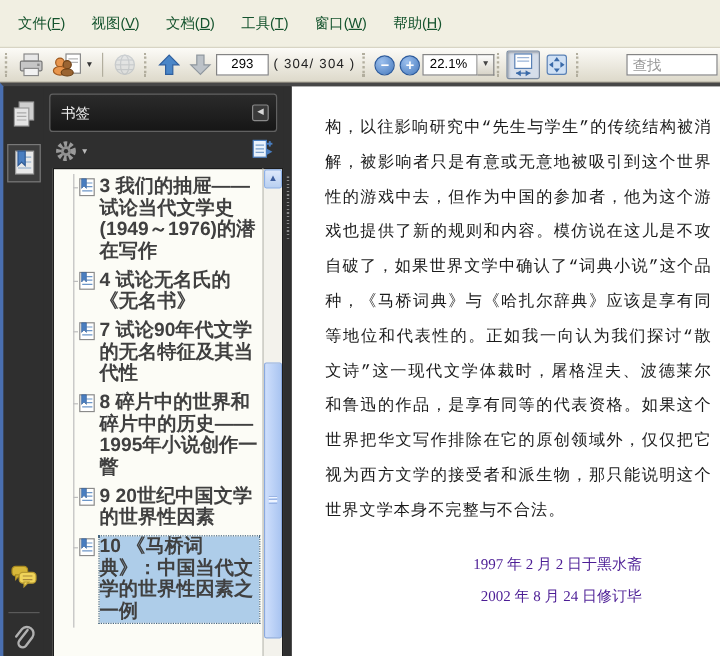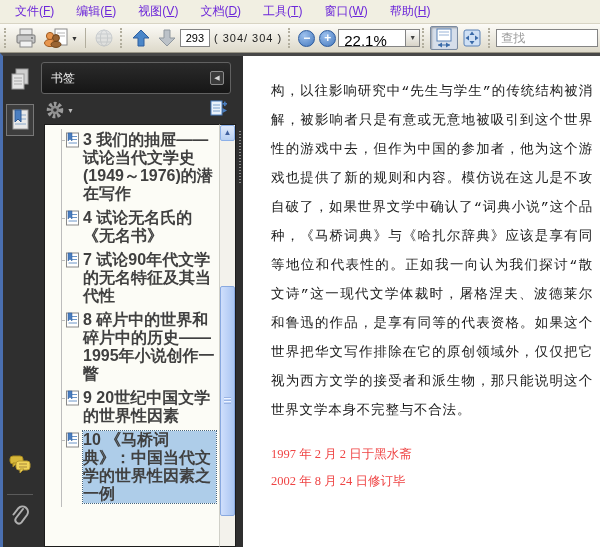--- a/index.html
+++ b/index.html
@@ -1,50 +1,50 @@
 <!DOCTYPE html>
 <html><head>
 <meta charset="utf-8">
 <style>
   * { margin:0; padding:0; box-sizing:border-box; }
   html,body { width:600px; height:547px; overflow:hidden;
     font-family:"Liberation Sans", sans-serif; background:#ece9d8; }
 
   
-  .menubar { height:24px; background:#f1efe2; display:flex; align-items:center;
-    padding-left:4px; border-bottom:1px solid #d8d4c4; font-size:12px; color:#6d28d9; }
+  .menubar { height:40px; background:#f1efe2; display:flex; align-items:center;
+    padding-left:4px; border-bottom:1px solid #d8d4c4; font-size:12px; color:#14532d; }
   .menu-item { padding:3px 11px; cursor:default; }
   .menu-item u { text-decoration:underline; }
 
   
   .toolbar { height:29px; background:linear-gradient(#fcfbf7,#ddd9ca);
     border-bottom:1px solid #9a9687; display:flex; align-items:center; padding:0 0 0 2px; }
   .grip { width:4px; height:20px; border-left:2px dotted #b2ae9e; margin:0 4px 0 2px; }
   .sep  { width:1px; height:20px; background:#b2ae9e; margin:0 4px; }
   .tb-btn { height:24px; display:flex; align-items:center; justify-content:center;
     padding:0 2px; border:1px solid transparent; border-radius:2px; }
   .tb-btn.disabled { opacity:.55; }
   .tb-btn.pressed { background:#d6deea; border:1px solid #7a8aa0;
     box-shadow:inset 1px 1px 2px rgba(0,0,0,.3); }
   .caret { font-size:7px; color:#333; margin-left:2px; }
-  .page-input { width:30px; height:18px; border:1px solid #848484; background:#fff;
+  .page-input { width:44px; height:18px; border:1px solid #848484; background:#fff;
     font-size:11px; text-align:center; font-family:"Liberation Sans",sans-serif; }
   .page-count { font-size:11px; color:#222; margin:0 4px; white-space:nowrap; letter-spacing:1px; }
   .round-btn { width:17px; height:17px; border-radius:50%;
     background:radial-gradient(circle at 35% 30%, #9cc0ee, #4679bd);
     border:1px solid #2c5a9c; color:#fff; font-size:12px; font-weight:bold;
     line-height:14px; text-align:center; margin:0 2px; }
-  .zoom-box { width:68px; height:18px; border:1px solid #848484; background:#fff;
-    font-size:15px; padding:2px 0 0 5px; }
+  .zoom-box { width:46px; height:18px; border:1px solid #848484; background:#fff;
+    font-size:11px; padding:2px 0 0 5px; }
   .zoom-caret { width:14px; height:18px; border:1px solid #848484; border-left:none;
     background:linear-gradient(#fdfdfd,#d8d4c8); font-size:7px; color:#444;
     text-align:center; line-height:16px; }
   .find-input { flex:1; min-width:42px; height:18px; border:1px solid #848484;
     background:#fff; font-size:12px; padding:1px 4px; margin-right:2px;
-    font-family:"Liberation Sans",sans-serif; }
+    font-family:"Liberation Sans",sans-serif;margin-left:34px; }
   .find-input::placeholder { color:#9a9a9a; }
 
   
   .main { display:flex; height:494px; border-top:3px solid #474747;
     border-left:3px solid #4a6fb0; background:#2f2f2f; }
 
   
   .rail { width:33px; background:#2f2f2f; display:flex; flex-direction:column;
     align-items:center; padding-top:8px; }
   .rail-btn { width:28px; height:32px; display:flex; align-items:center;
@@ -95,30 +95,29 @@
   
   .splitter { width:7px; background:#2f2f2f; position:relative; }
   .splitter::after { content:""; position:absolute; left:3px; top:75px; width:2px;
     height:52px; background:repeating-linear-gradient(#8a8a8a 0 1px, transparent 1px 3px); }
 
   
   .docarea { flex:1; background:#fff; overflow:hidden; }
   .doc-text { margin:21px 10px 0 28px; width:322px; font-family:Liberation Mono, monospace;
     font-size:13.5px; line-height:29px; letter-spacing:.8px; color:#1b1b1b;
     text-align:justify; }
-  .doc-dates { width:322px; margin:16px 10px 0 28px; 
+  .doc-dates { width:322px; margin:16px 10px 0 28px; text-align:right;
     padding-right:58px; font-family:"Liberation Serif",serif; font-size:12.5px;
-    line-height:27px; color:#ef4444; }
+    line-height:27px; color:#4c1d95; }
 </style>
 </head>
 <body>
 
 <div class="menubar">
     <span class="menu-item">文件(<u>F</u>)</span>
-    <span class="menu-item">编辑(<u>E</u>)</span>
     <span class="menu-item">视图(<u>V</u>)</span>
     <span class="menu-item">文档(<u>D</u>)</span>
     <span class="menu-item">工具(<u>T</u>)</span>
     <span class="menu-item">窗口(<u>W</u>)</span>
     <span class="menu-item">帮助(<u>H</u>)</span>
   </div>
 
 <div class="toolbar">
   <div class="grip"></div>
 

